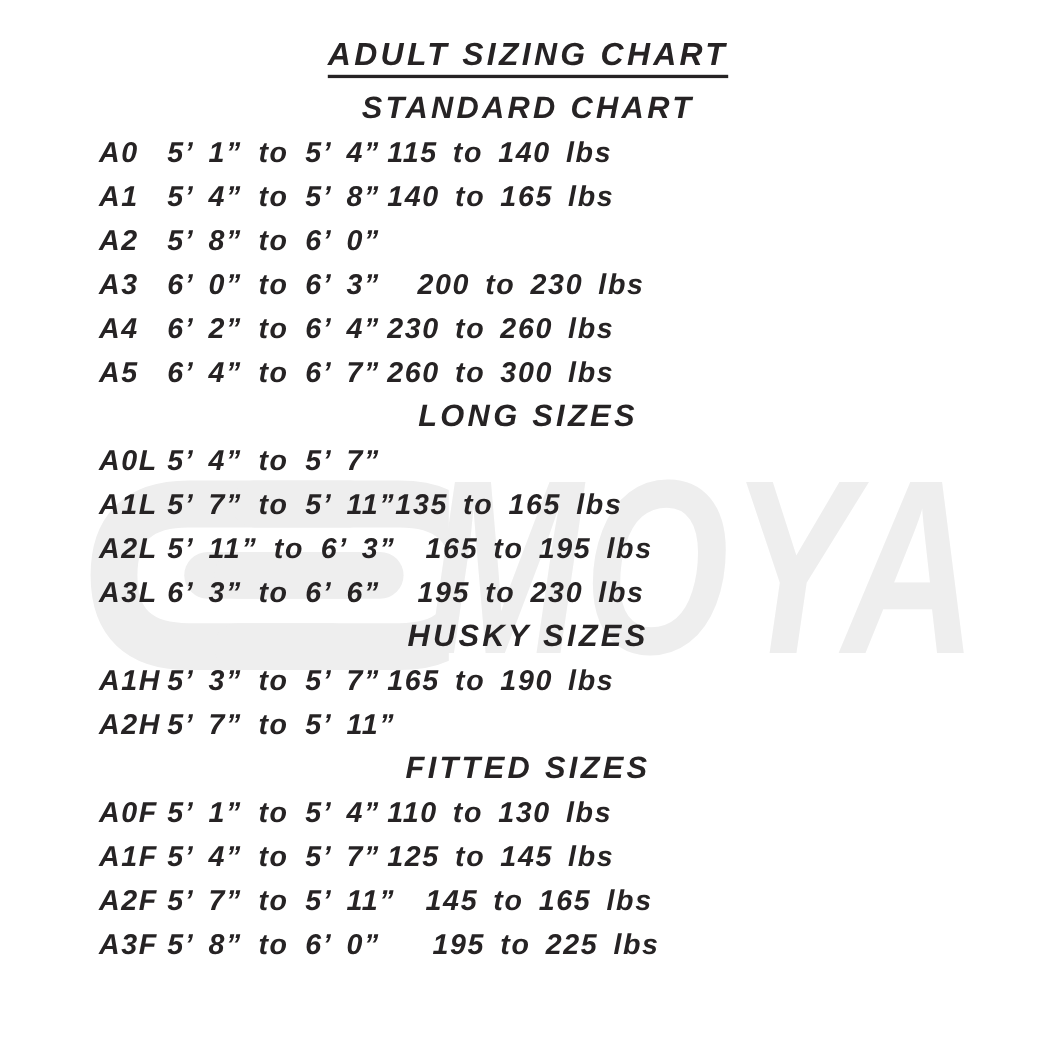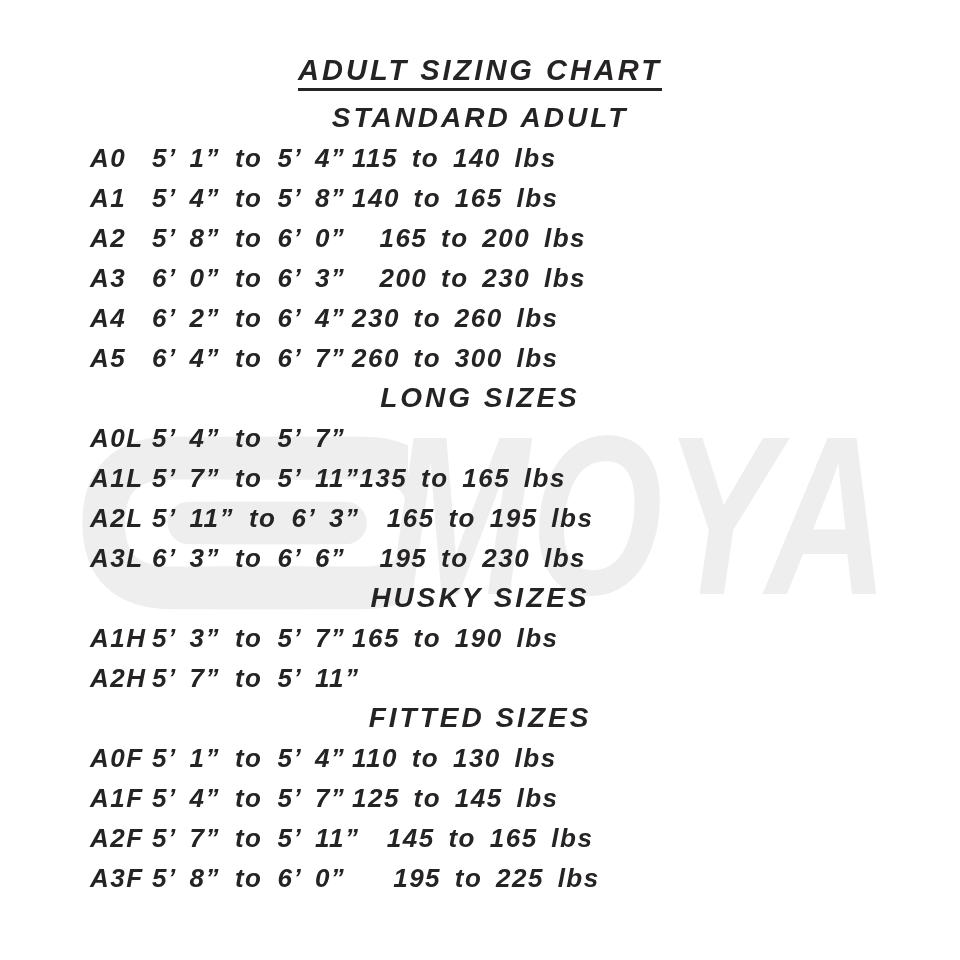--- a/index.html
+++ b/index.html
@@ -44,21 +44,21 @@
     transform-origin: left top;
     white-space: nowrap;
   }
 
   
   .content {
     position: relative;
     z-index: 1;
   }
   .chart-title {
-    margin-top: 50px;
+    margin-top: 30px;
     height: 40px;
     line-height: 40px;
     text-align: center;
     font-size: 29px;
     letter-spacing: 3px;
     margin-bottom: 8px;
   }
   .chart-title .underline {
     border-bottom: 3px solid currentColor;
     padding-bottom: 2px;
@@ -108,24 +108,24 @@
       </g>
     </svg>
     <div class="wm-text">MOYA</div>
   </div>
 
   <div class="content">
     <div class="chart-title">
       <span class="underline">ADULT SIZING CHART</span>
     </div>
     <div id="sizing-table">
-        <div class="section-heading">STANDARD ADULT</div>
+        <div class="section-heading">STANDARD CHART</div>
         <div class="size-row"><span class="code">A0</span><span class="height-group"><span class="h-from">5’ 1”</span><span class="to-word">to</span><span class="h-to">5’ 4”</span></span><span class="weight">115 to 140 lbs</span></div>
         <div class="size-row"><span class="code">A1</span><span class="height-group"><span class="h-from">5’ 4”</span><span class="to-word">to</span><span class="h-to">5’ 8”</span></span><span class="weight">140 to 165 lbs</span></div>
-        <div class="size-row"><span class="code">A2</span><span class="height-group"><span class="h-from">5’ 8”</span><span class="to-word">to</span><span class="h-to">6’ 0”</span></span><span class="weight">  165 to 200 lbs</span></div>
+        <div class="size-row"><span class="code">A2</span><span class="height-group"><span class="h-from">5’ 8”</span><span class="to-word">to</span><span class="h-to">6’ 0”</span></span></div>
         <div class="size-row"><span class="code">A3</span><span class="height-group"><span class="h-from">6’ 0”</span><span class="to-word">to</span><span class="h-to">6’ 3”</span></span><span class="weight">  200 to 230 lbs</span></div>
         <div class="size-row"><span class="code">A4</span><span class="height-group"><span class="h-from">6’ 2”</span><span class="to-word">to</span><span class="h-to">6’ 4”</span></span><span class="weight">230 to 260 lbs</span></div>
         <div class="size-row"><span class="code">A5</span><span class="height-group"><span class="h-from">6’ 4”</span><span class="to-word">to</span><span class="h-to">6’ 7”</span></span><span class="weight">260 to 300 lbs</span></div>
         <div class="section-heading">LONG SIZES</div>
         <div class="size-row"><span class="code">A0L</span><span class="height-group"><span class="h-from">5’ 4”</span><span class="to-word">to</span><span class="h-to">5’ 7”</span></span></div>
         <div class="size-row"><span class="code">A1L</span><span class="height-group"><span class="h-from">5’ 7”</span><span class="to-word">to</span><span class="h-to">5’ 11”</span></span><span class="weight">135 to 165 lbs</span></div>
         <div class="size-row"><span class="code">A2L</span><span class="height-group"><span class="h-from">5’ 11”</span><span class="to-word">to</span><span class="h-to">6’ 3”</span></span><span class="weight">  165 to 195 lbs</span></div>
         <div class="size-row"><span class="code">A3L</span><span class="height-group"><span class="h-from">6’ 3”</span><span class="to-word">to</span><span class="h-to">6’ 6”</span></span><span class="weight">  195 to 230 lbs</span></div>
         <div class="section-heading">HUSKY SIZES</div>
         <div class="size-row"><span class="code">A1H</span><span class="height-group"><span class="h-from">5’ 3”</span><span class="to-word">to</span><span class="h-to">5’ 7”</span></span><span class="weight">165 to 190 lbs</span></div>

